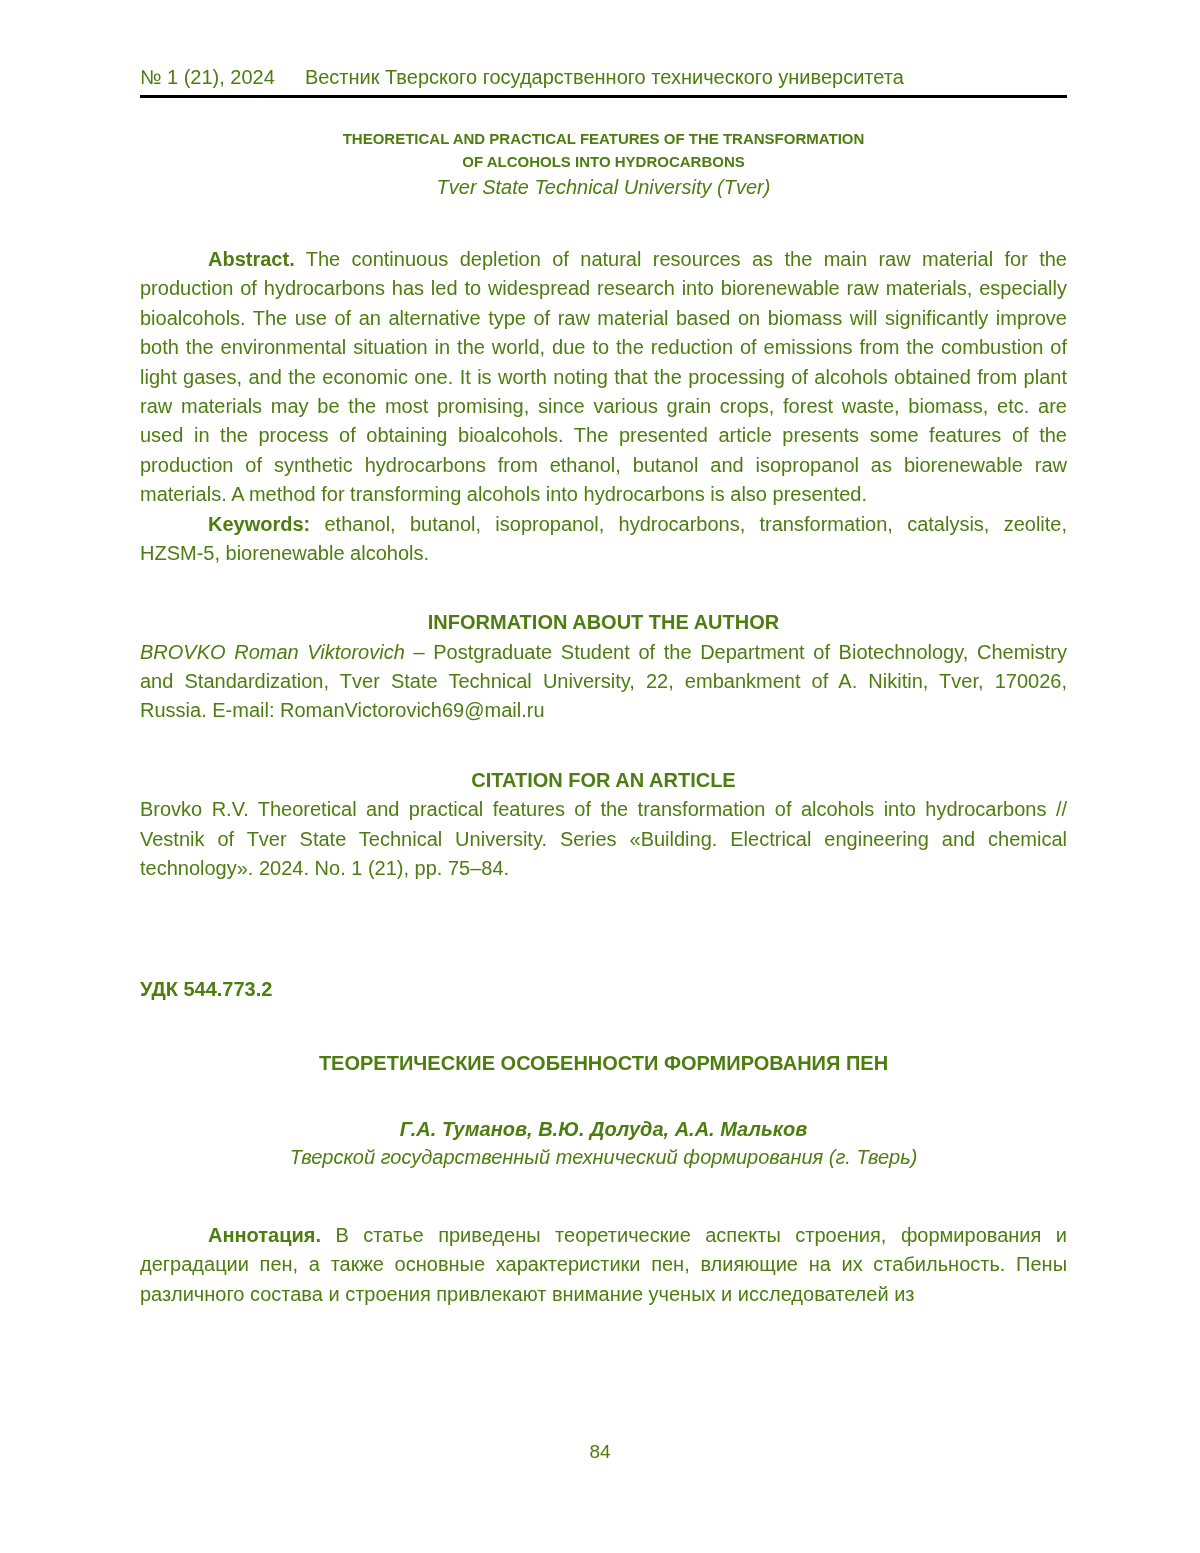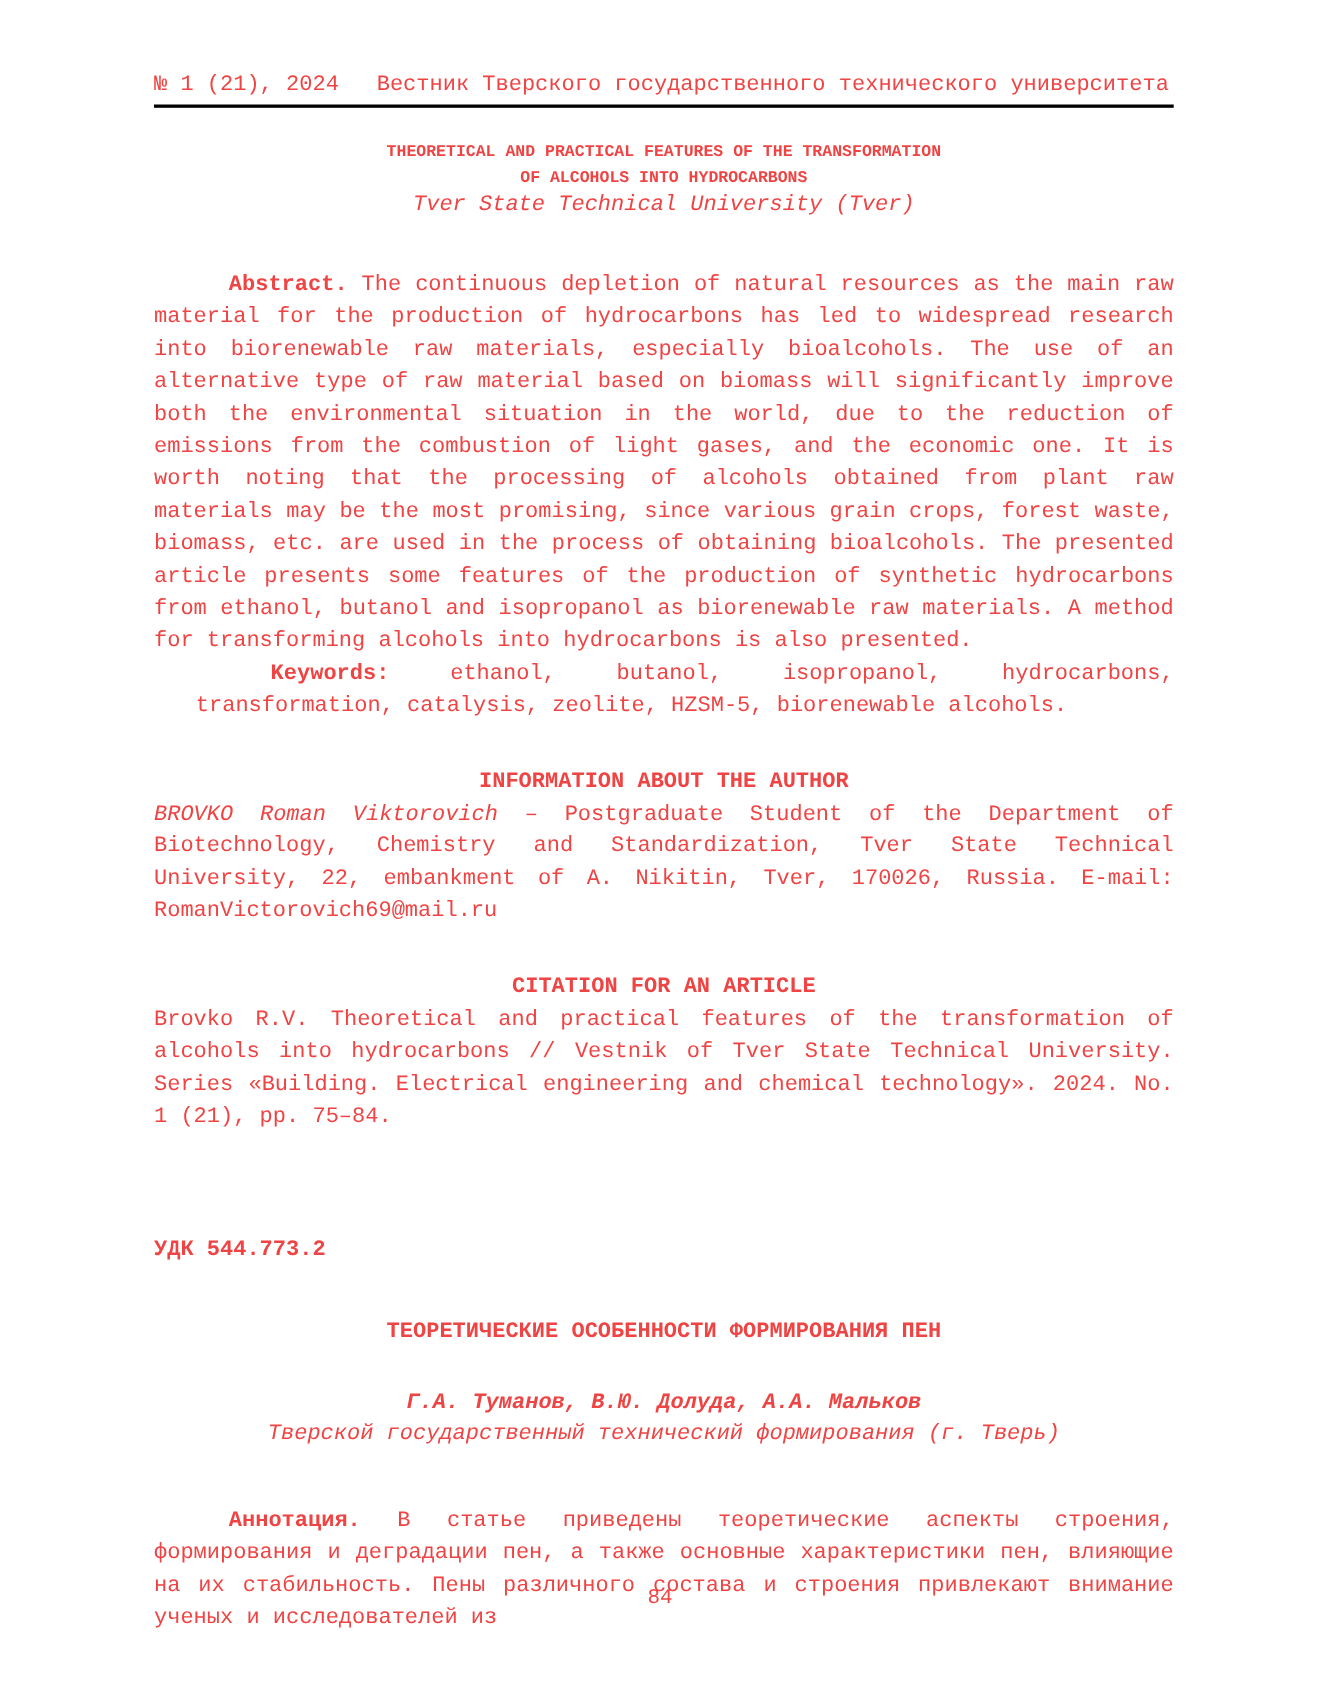--- a/index.html
+++ b/index.html
@@ -2,52 +2,52 @@
 <html><head>
 <meta charset="utf-8">
 <style>
   * { margin: 0; padding: 0; box-sizing: border-box; }
   html, body { background: #ffffff; }
   .page {
     width: 1200px;
     height: 1553px;
     position: relative;
     background: #ffffff;
-    color: #ef4444;
-    font-family: Liberation Mono, monospace;
+    color: #4d7c0f;
+    font-family: Liberation Sans, sans-serif;
     font-size: 20px;
     overflow: hidden;
     margin: 0 auto;
   }
   .content { padding: 66px 133px 0 140px; }
 
   .header-row { display: flex; align-items: baseline; }
   .issue { white-space: nowrap; }
-  .journal { flex: 1; text-align: center; padding-left: 30px; }
+  .journal { flex: 1; padding-left: 30px; }
   .header-rule { border-bottom: 3px solid #000; margin-top: 6px; }
   .series { text-align: center; margin-top: 6px; line-height: 1.4; }
 
   .title {
     text-align: center;
     font-weight: bold;
     font-size: 15px;
     line-height: 1.5;
     margin-top: 30px;
     white-space: pre-line;
   }
   .author { text-align: center; font-weight: bold; font-style: italic; margin-top: 30px; line-height: 1.4; }
   .affil  { text-align: center; font-style: italic; line-height: 1.4; }
 
   p.body { text-align: justify; line-height: 1.47; }
   .indent { text-indent: 68px; }
   .bold { font-weight: bold; }
   .italic { font-style: italic; }
 
   .abstract { margin-top: 44px; }
-  .keywords { margin-top: 0; margin-left: 38px; }
+  .keywords { margin-top: 0; }
 
   .section-heading {
     text-align: center;
     font-weight: bold;
     margin-top: 40px;
     line-height: 1.47;
   }
 
   .udk { font-weight: bold; margin-top: 95px; }
   .ru-title { text-align: center; font-weight: bold; margin-top: 48px; line-height: 1.47; }

